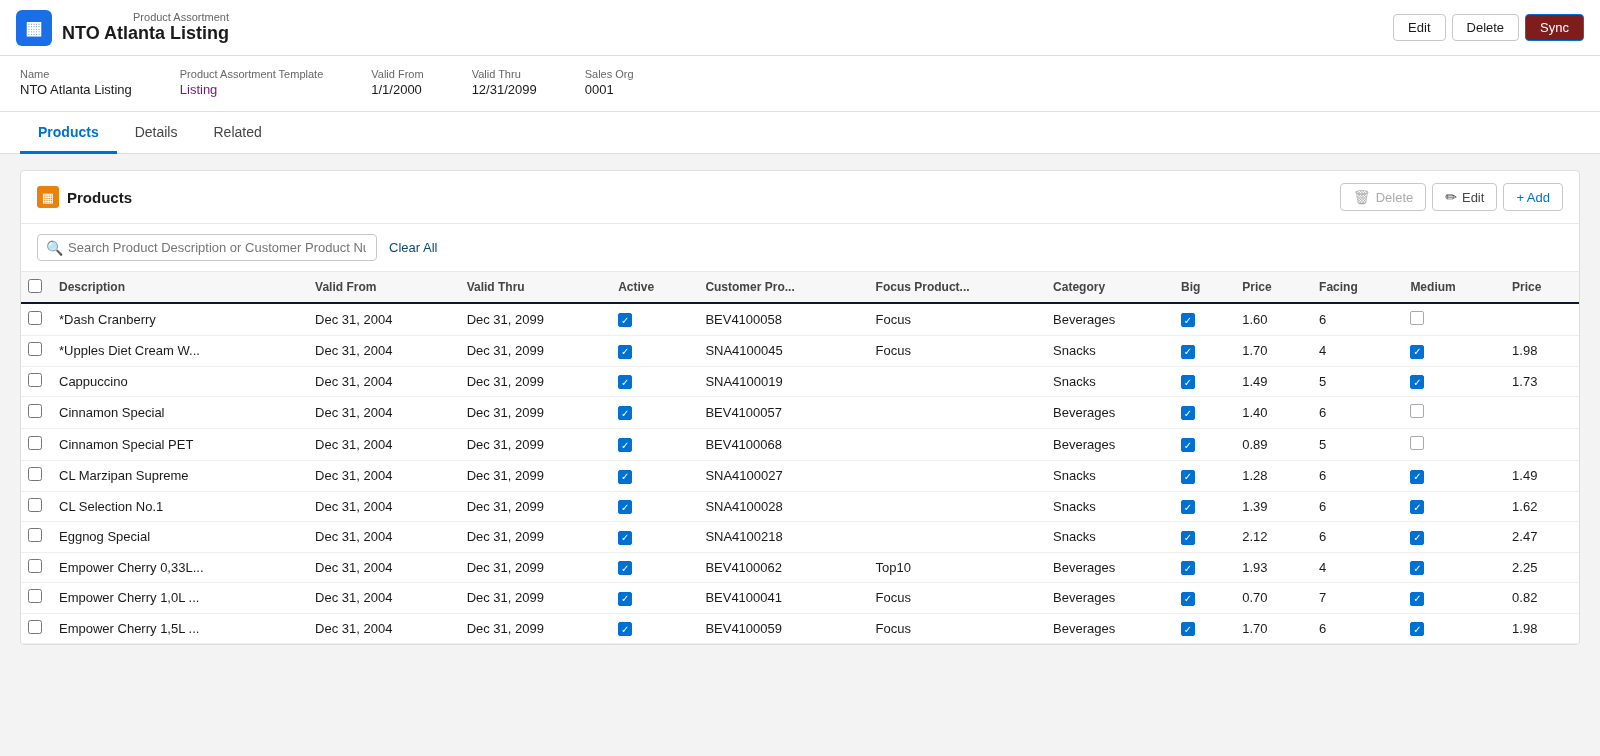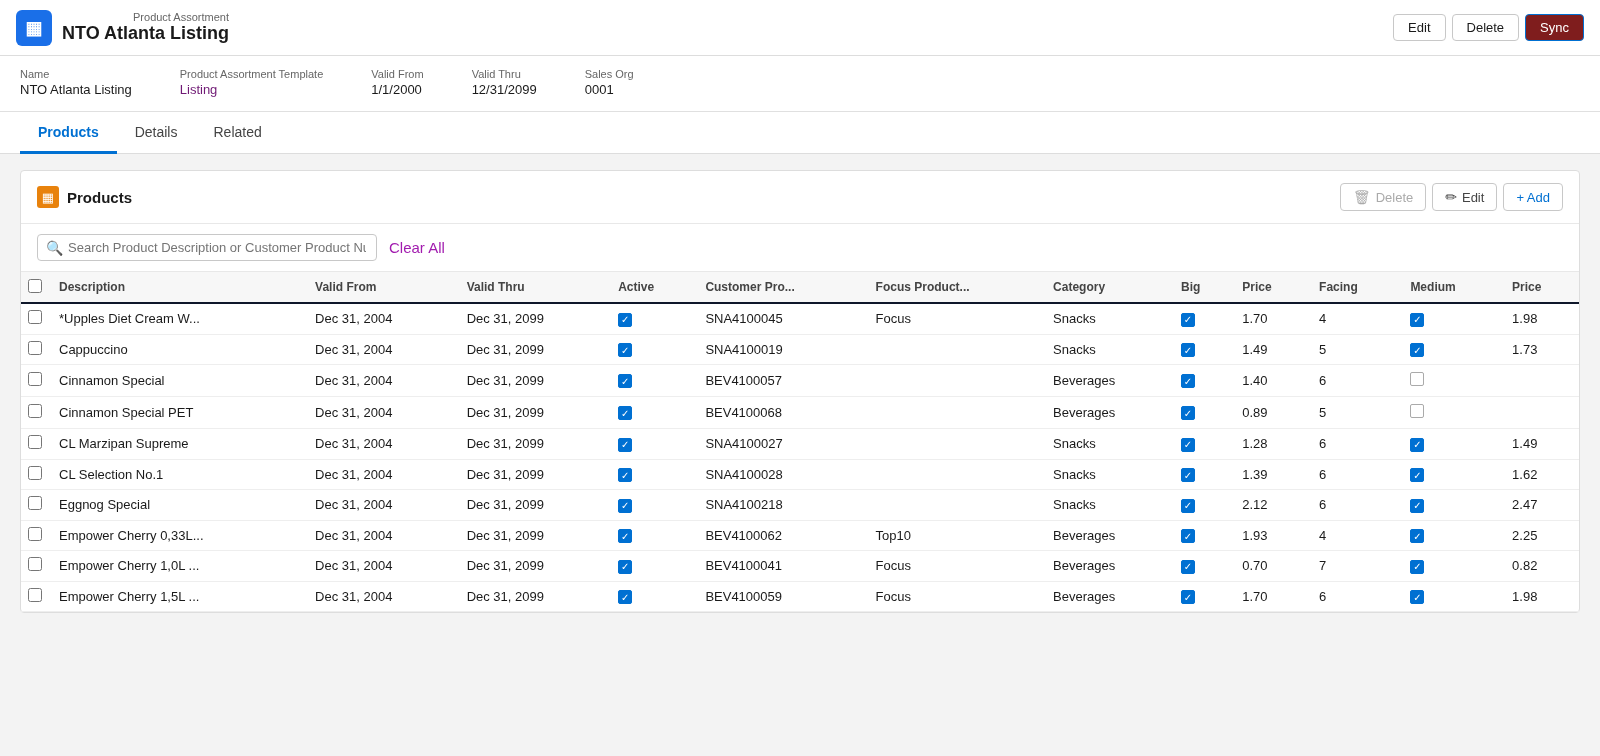--- a/index.html
+++ b/index.html
@@ -100,21 +100,21 @@
       border: 1px solid #c8c8c8; border-radius: 4px;
       padding: 5px 10px 5px 30px; background: #fff;
       width: 340px;
     }
     .search-icon-inner {
       position: absolute; left: 8px; color: #999; font-size: 14px;
     }
     .search-input {
       border: none; outline: none; font-size: 13px; color: #444; width: 100%; background: transparent;
     }
-    .clear-all-btn { color: #a21caf; font-size: 15px; cursor: pointer; background: none; border: none; }
+    .clear-all-btn { color: #0c4a6e; font-size: 13px; cursor: pointer; background: none; border: none; }
 
     
     .table-wrap { overflow-x: auto; }
     table { width: 100%; border-collapse: collapse; font-size: 13px; }
     thead tr { background: #f7f7f7; }
     th {
       padding: 8px 10px; text-align: left; font-weight: 600; font-size: 12px;
       color: #444; border-bottom: 2px solid #0f172a; white-space: nowrap;
     }
     td {
@@ -234,20 +234,37 @@
             <th>Focus Product...</th>
             <th>Category</th>
             <th>Big</th>
             <th>Price</th>
             <th>Facing</th>
             <th>Medium</th>
             <th>Price</th>
           </tr>
         </thead>
         <tbody id="table-body">
+        <tr>
+    <td class="td-check">
+      <input type="checkbox" style="">
+    </td>
+    <td>*Dash Cranberry</td>
+    <td>Dec 31, 2004</td>
+    <td>Dec 31, 2099</td>
+    <td><span class="checkbox-checked">✓</span></td>
+    <td>BEV4100058</td>
+    <td>Focus</td>
+    <td>Beverages</td>
+    <td><span class="checkbox-checked">✓</span></td>
+    <td>1.60</td>
+    <td>6</td>
+    <td><span class="checkbox-empty"></span></td>
+    <td></td>
+  </tr>
             <tr>
     <td class="td-check">
       <input type="checkbox" style="">
     </td>
     <td>*Upples Diet Cream W...</td>
     <td>Dec 31, 2004</td>
     <td>Dec 31, 2099</td>
     <td><span class="checkbox-checked">✓</span></td>
     <td>SNA4100045</td>
     <td>Focus</td>

